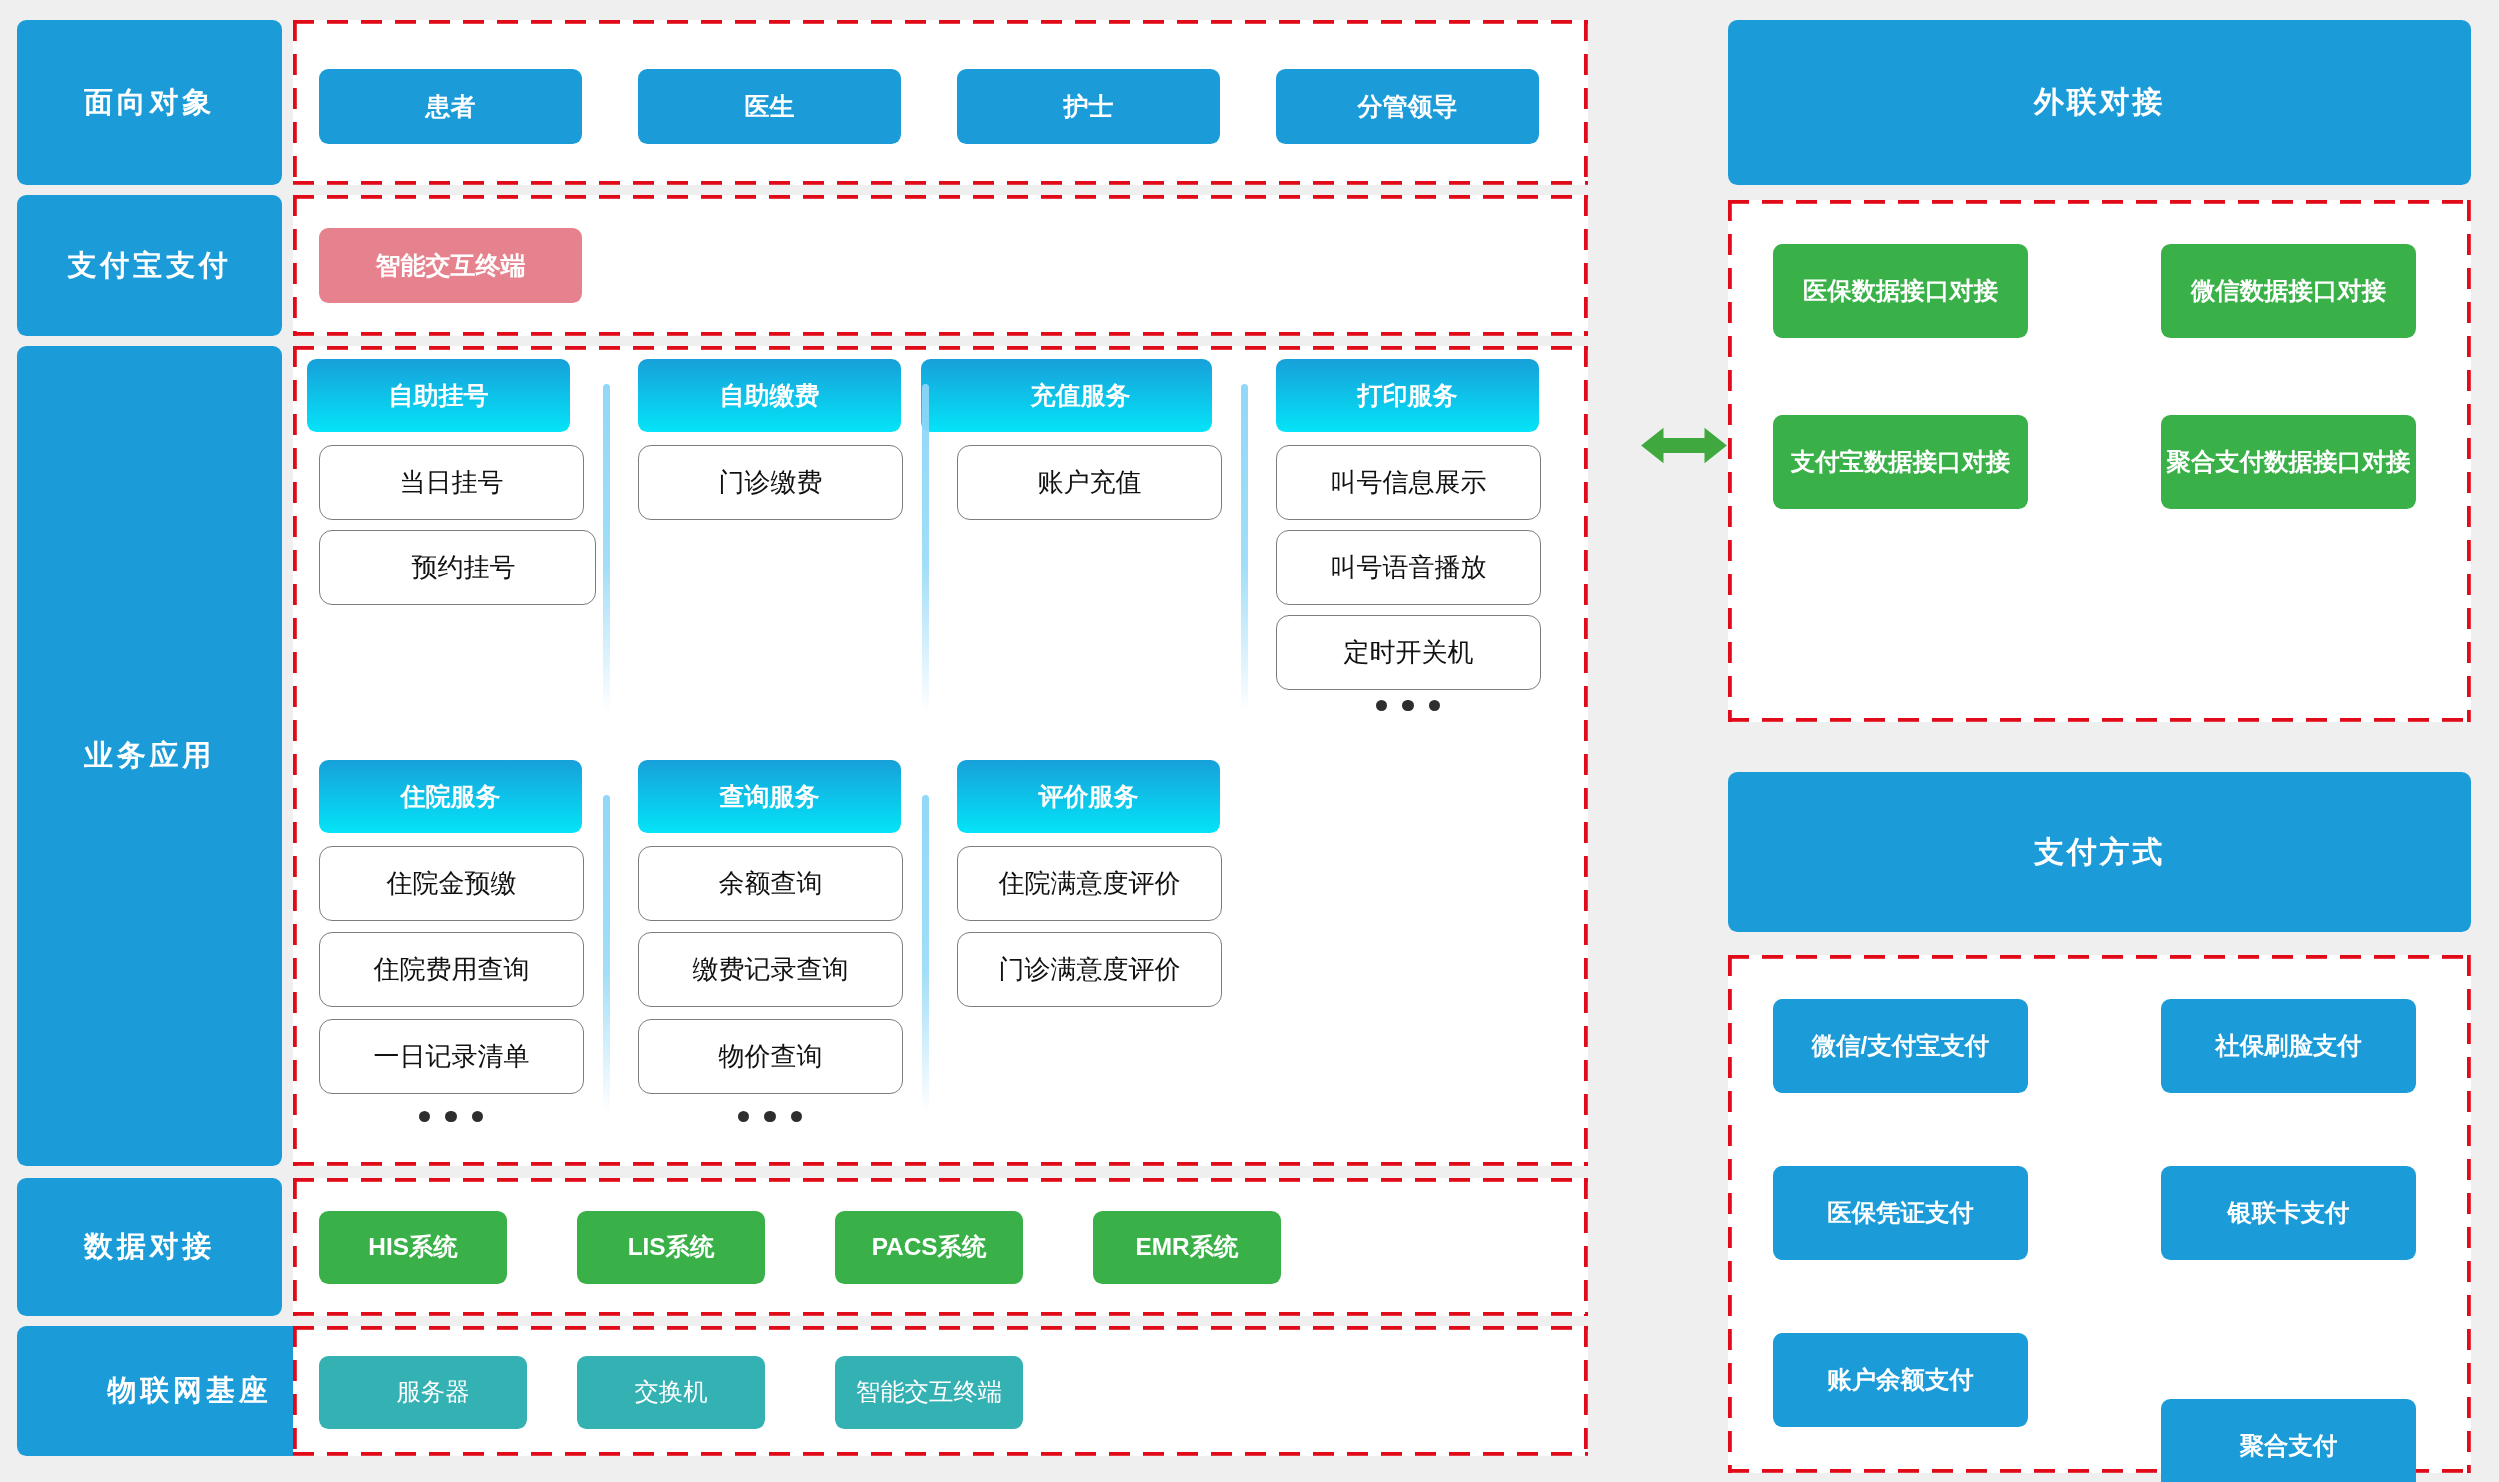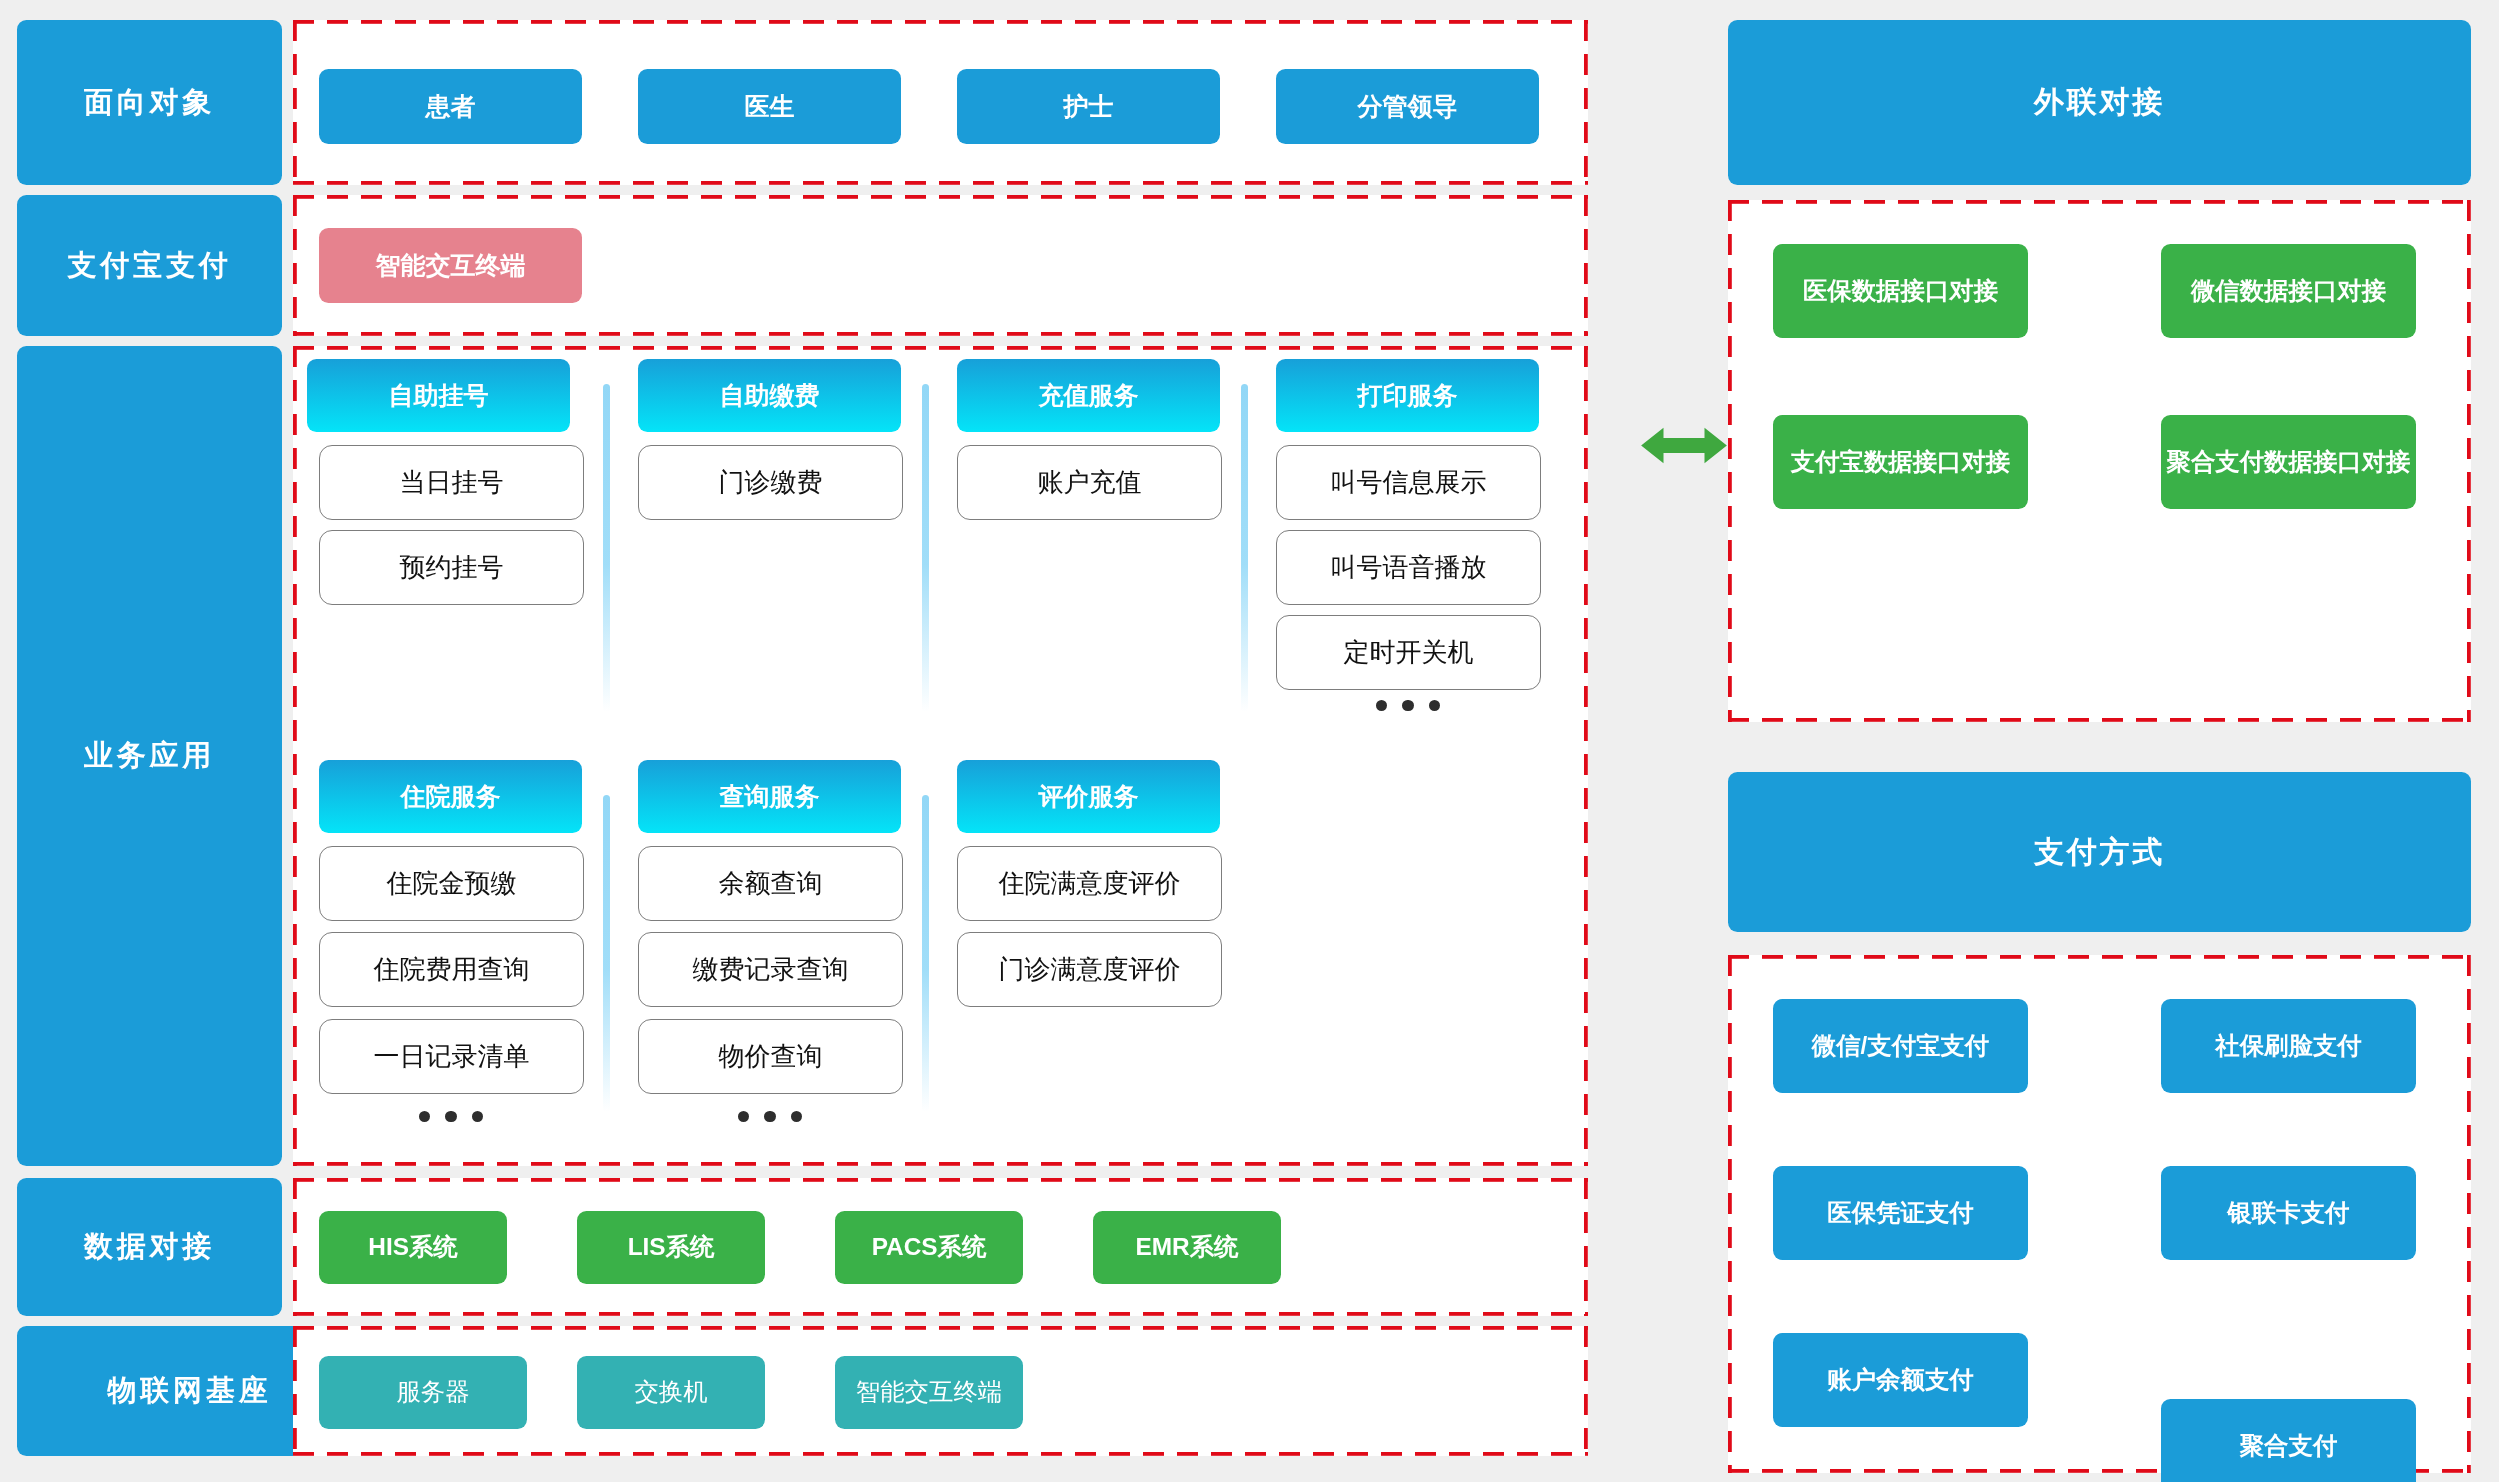--- a/index.html
+++ b/index.html
@@ -59,25 +59,25 @@
   </div>
 
   <div class="dashed" style="left:293px;top:195px;width:1295px;height:141px;">
     <div class="btn btn-pink" style="left:26px;top:33px;width:263px;height:75px;">智能交互终端</div>
   </div>
 
   <div class="dashed" style="left:293px;top:346px;width:1295px;height:820px;">
 
     <div class="btn btn-grad" style="left:14px;top:13px;width:263px;height:73px;">自助挂号</div>
     <div class="btn btn-grad" style="left:345px;top:13px;width:263px;height:73px;">自助缴费</div>
-    <div class="btn btn-grad" style="left:664px;top:13px;width:263px;height:73px;">充值服务</div>
+    <div class="btn btn-grad" style="left:628px;top:13px;width:263px;height:73px;padding-left:28px;">充值服务</div>
     <div class="btn btn-grad" style="left:983px;top:13px;width:263px;height:73px;">打印服务</div>
 
     <div class="btn btn-outline" style="left:26px;top:99px;width:263px;height:73px;">当日挂号</div>
-    <div class="btn btn-outline" style="left:26px;top:184px;width:263px;height:73px;">预约挂号</div>
+    <div class="btn btn-outline" style="left:26px;top:184px;width:263px;height:73px;padding-left:12px;">预约挂号</div>
     <div class="btn btn-outline" style="left:345px;top:99px;width:263px;height:73px;">门诊缴费</div>
     <div class="btn btn-outline" style="left:664px;top:99px;width:263px;height:73px;">账户充值</div>
     <div class="btn btn-outline" style="left:983px;top:99px;width:263px;height:73px;">叫号信息展示</div>
     <div class="btn btn-outline" style="left:983px;top:184px;width:263px;height:73px;">叫号语音播放</div>
     <div class="btn btn-outline" style="left:983px;top:269px;width:263px;height:73px;">定时开关机</div>
     <div class="dots" style="left:1083px;top:354px;">
         <span></span>
         <span></span>
         <span></span>
       </div>

